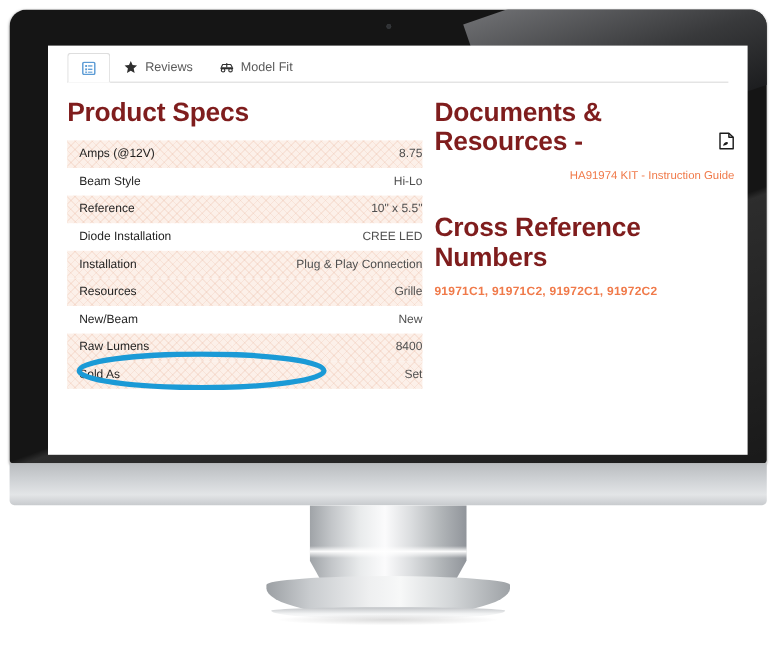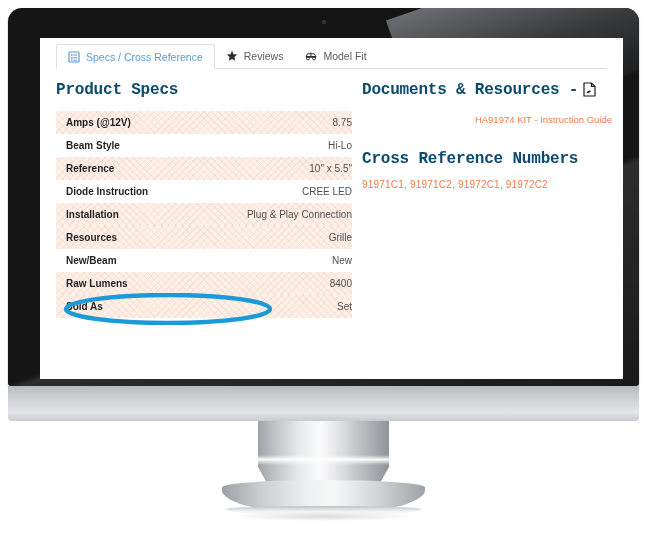--- a/index.html
+++ b/index.html
@@ -174,31 +174,31 @@
     width: 310px;
   }
   .col-right {
     position: absolute;
     left: 322px;
     top: 44px;
     width: 250px;
   }
 
   .section-title {
-    font-family: Liberation Mono, monospace;
+    font-family: Liberation Sans, sans-serif;
     font-weight: bold;
-    font-size: 16px;
-    color: #0c4a6e;
+    font-size: 22px;
+    color: #7f1d1d;
     letter-spacing: -0.2px;
     margin: 0 0 11px 0;
     line-height: 1.1;
   }
   .section-title.with-icon {
     display: flex;
-    align-items: flex-start;
+    align-items: flex-end;
     gap: 5px;
   }
 
   
   .spec-table {
     width: 296px;
     border-collapse: collapse;
   }
   .spec-table tr { height: 23px; }
   .spec-table tr.shade {
@@ -208,21 +208,21 @@
       repeating-linear-gradient(-45deg, rgba(226,160,130,0.16) 0 1px, rgba(0,0,0,0) 1px 5px);
   }
   .spec-table td {
     padding: 0 0 0 10px;
     font-size: 10px;
     vertical-align: middle;
     border: 0;
   }
   .spec-table td.k {
     width: 128px;
-    font-weight: bold;
+    font-weight: normal;
     color: #1f1f1f;
     margin-top: 16px;
   }
   .spec-table td.v {
     color: #4f4f4f;
     text-align: right;
   }
 
   
   .doc-link {
@@ -230,20 +230,21 @@
     color: #f07a4a;
     text-decoration: none;
     display: block;
     margin-bottom: 26px;
     text-align: right;
   }
   .xref {
     font-size: 10px;
     color: #f07a4a;
     letter-spacing: 0.2px;
+    font-weight: bold;
   }
 
   
   #annot-ellipse {
     position: absolute;
     left: 22px;
     top: 255px;
     width: 212px;
     height: 32px;
     pointer-events: none;
@@ -268,21 +269,20 @@
               <svg width="12" height="12" viewBox="0 0 12 12">
                 <rect x="1" y="1" width="10" height="10" rx="1" fill="none" stroke="#5b9bd5" stroke-width="1.2"></rect>
                 <rect x="3" y="3.2" width="1.6" height="1.6" fill="#5b9bd5"></rect>
                 <rect x="5.4" y="3.4" width="3.6" height="1.1" fill="#5b9bd5"></rect>
                 <rect x="3" y="6" width="1.6" height="1.6" fill="#5b9bd5"></rect>
                 <rect x="5.4" y="6.2" width="3.6" height="1.1" fill="#5b9bd5"></rect>
                 <rect x="3" y="8.6" width="1.6" height="1.1" fill="#5b9bd5"></rect>
                 <rect x="5.4" y="8.7" width="3.6" height="0.9" fill="#5b9bd5"></rect>
               </svg>
             </span>
-            <span>Specs / Cross Reference</span>
           </div>
 
           <div class="tab">
             <span class="tab-icon">
               <svg width="12" height="12" viewBox="0 0 12 12">
                 <path d="M6 0.8 L7.5 4.2 L11.2 4.6 L8.4 7.1 L9.2 10.8 L6 8.9 L2.8 10.8 L3.6 7.1 L0.8 4.6 L4.5 4.2 Z" fill="#2f2f2f"></path>
               </svg>
             </span>
             <span>Reviews</span>
           </div>
@@ -312,21 +312,21 @@
                 </tr>
                 <tr>
                   <td class="k">Beam Style</td>
                   <td class="v">Hi-Lo</td>
                 </tr>
                 <tr class="shade">
                   <td class="k">Reference</td>
                   <td class="v">10" x 5.5"</td>
                 </tr>
                 <tr>
-                  <td class="k">Diode Instruction</td>
+                  <td class="k">Diode Installation</td>
                   <td class="v">CREE LED</td>
                 </tr>
                 <tr class="shade">
                   <td class="k">Installation</td>
                   <td class="v">Plug &amp; Play Connection</td>
                 </tr>
                 <tr class="shade">
                   <td class="k">Resources</td>
                   <td class="v">Grille</td>
                 </tr>

